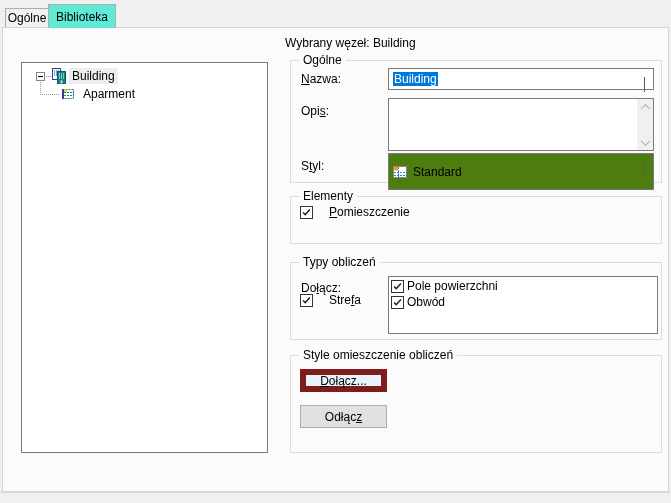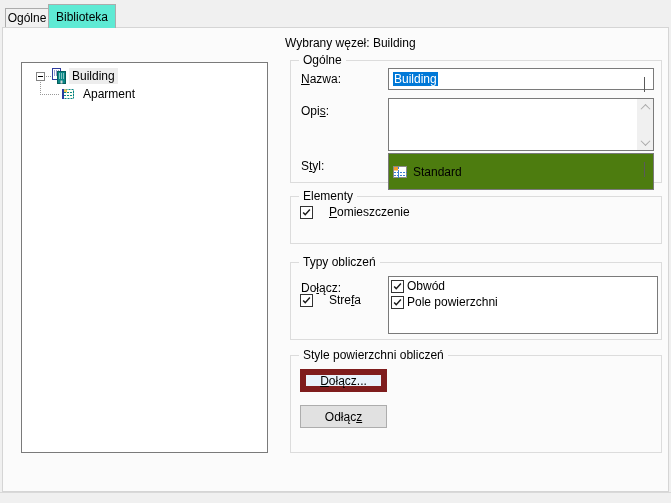--- a/index.html
+++ b/index.html
@@ -180,35 +180,35 @@
   <div class="group g3">
     <span class="group-title">Typy obliczeń</span>
     <span class="lbl" style="left:10px; top:18px;"><span>Do</span><span class="accel">ł</span><span>ącz:</span></span>
     <div class="listbox lb-calc">
       <div class="lb-item">
         <span class="checkbox">
             <svg width="11" height="11" viewBox="0 0 13 13">
               <polyline points="2.5,6.5 5,9 10.5,3" fill="none" stroke="#1a1a1a" stroke-width="1.7"></polyline>
             </svg>
           </span>
-        <span>Obwód</span>
+        <span>Pole powierzchni</span>
       </div>
       <div class="lb-item">
         <span class="checkbox">
             <svg width="11" height="11" viewBox="0 0 13 13">
               <polyline points="2.5,6.5 5,9 10.5,3" fill="none" stroke="#1a1a1a" stroke-width="1.7"></polyline>
             </svg>
           </span>
-        <span>Pole powierzchni</span>
+        <span>Obwód</span>
       </div>
     </div>
   </div>
 
   <div class="group g4">
-    <span class="group-title">Style powierzchni obliczeń</span>
+    <span class="group-title">Style omieszczenie obliczeń</span>
     <div class="btn btn-attach">
       <span><span></span><span class="accel">D</span><span>ołącz...</span></span>
     </div>
     <div class="btn btn-detach">
       <span><span>Odłąc</span><span class="accel">z</span><span></span></span>
     </div>
   </div>
 
   <div class="bottom-strip"></div>
   <div class="bottom-line"></div>

